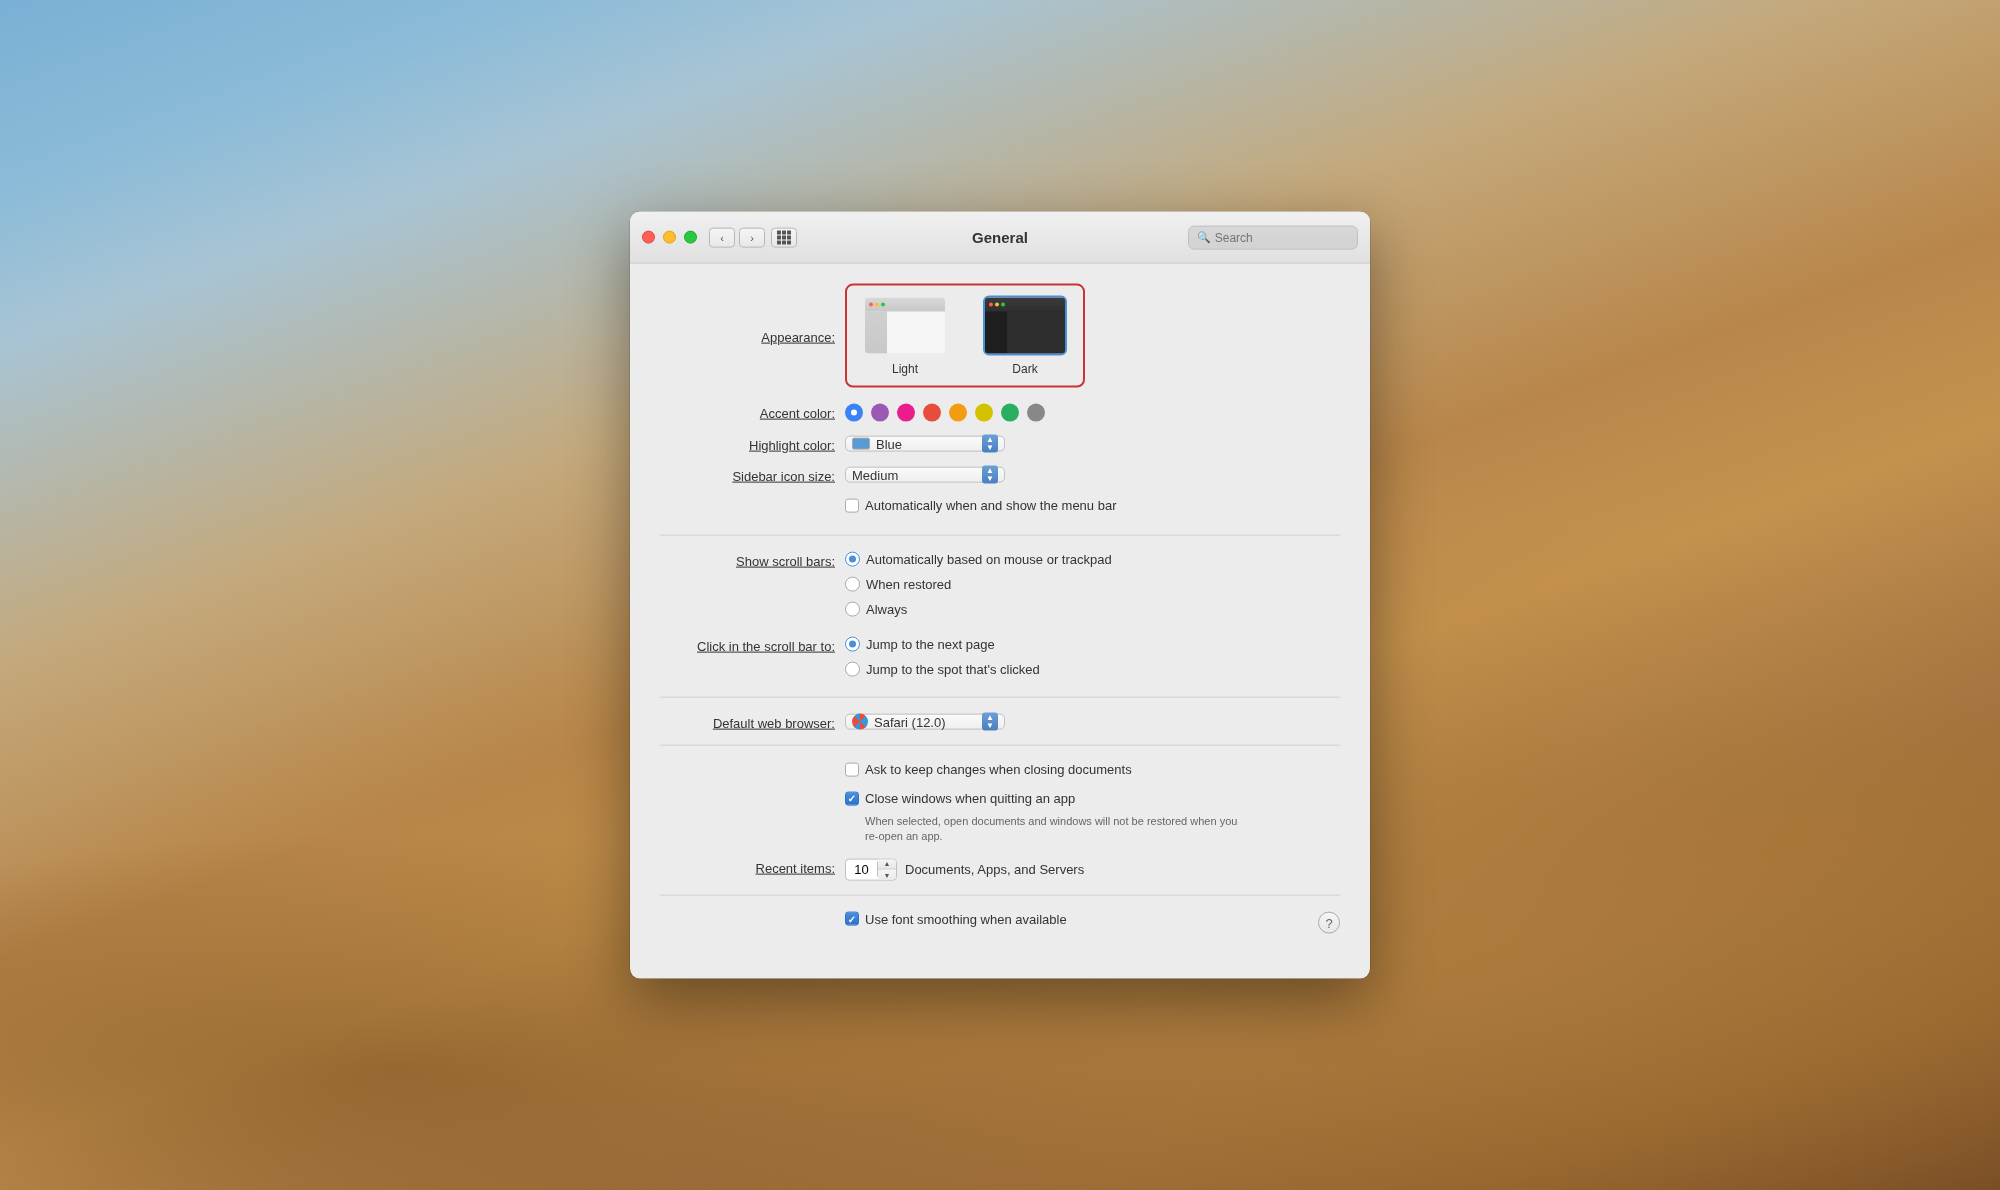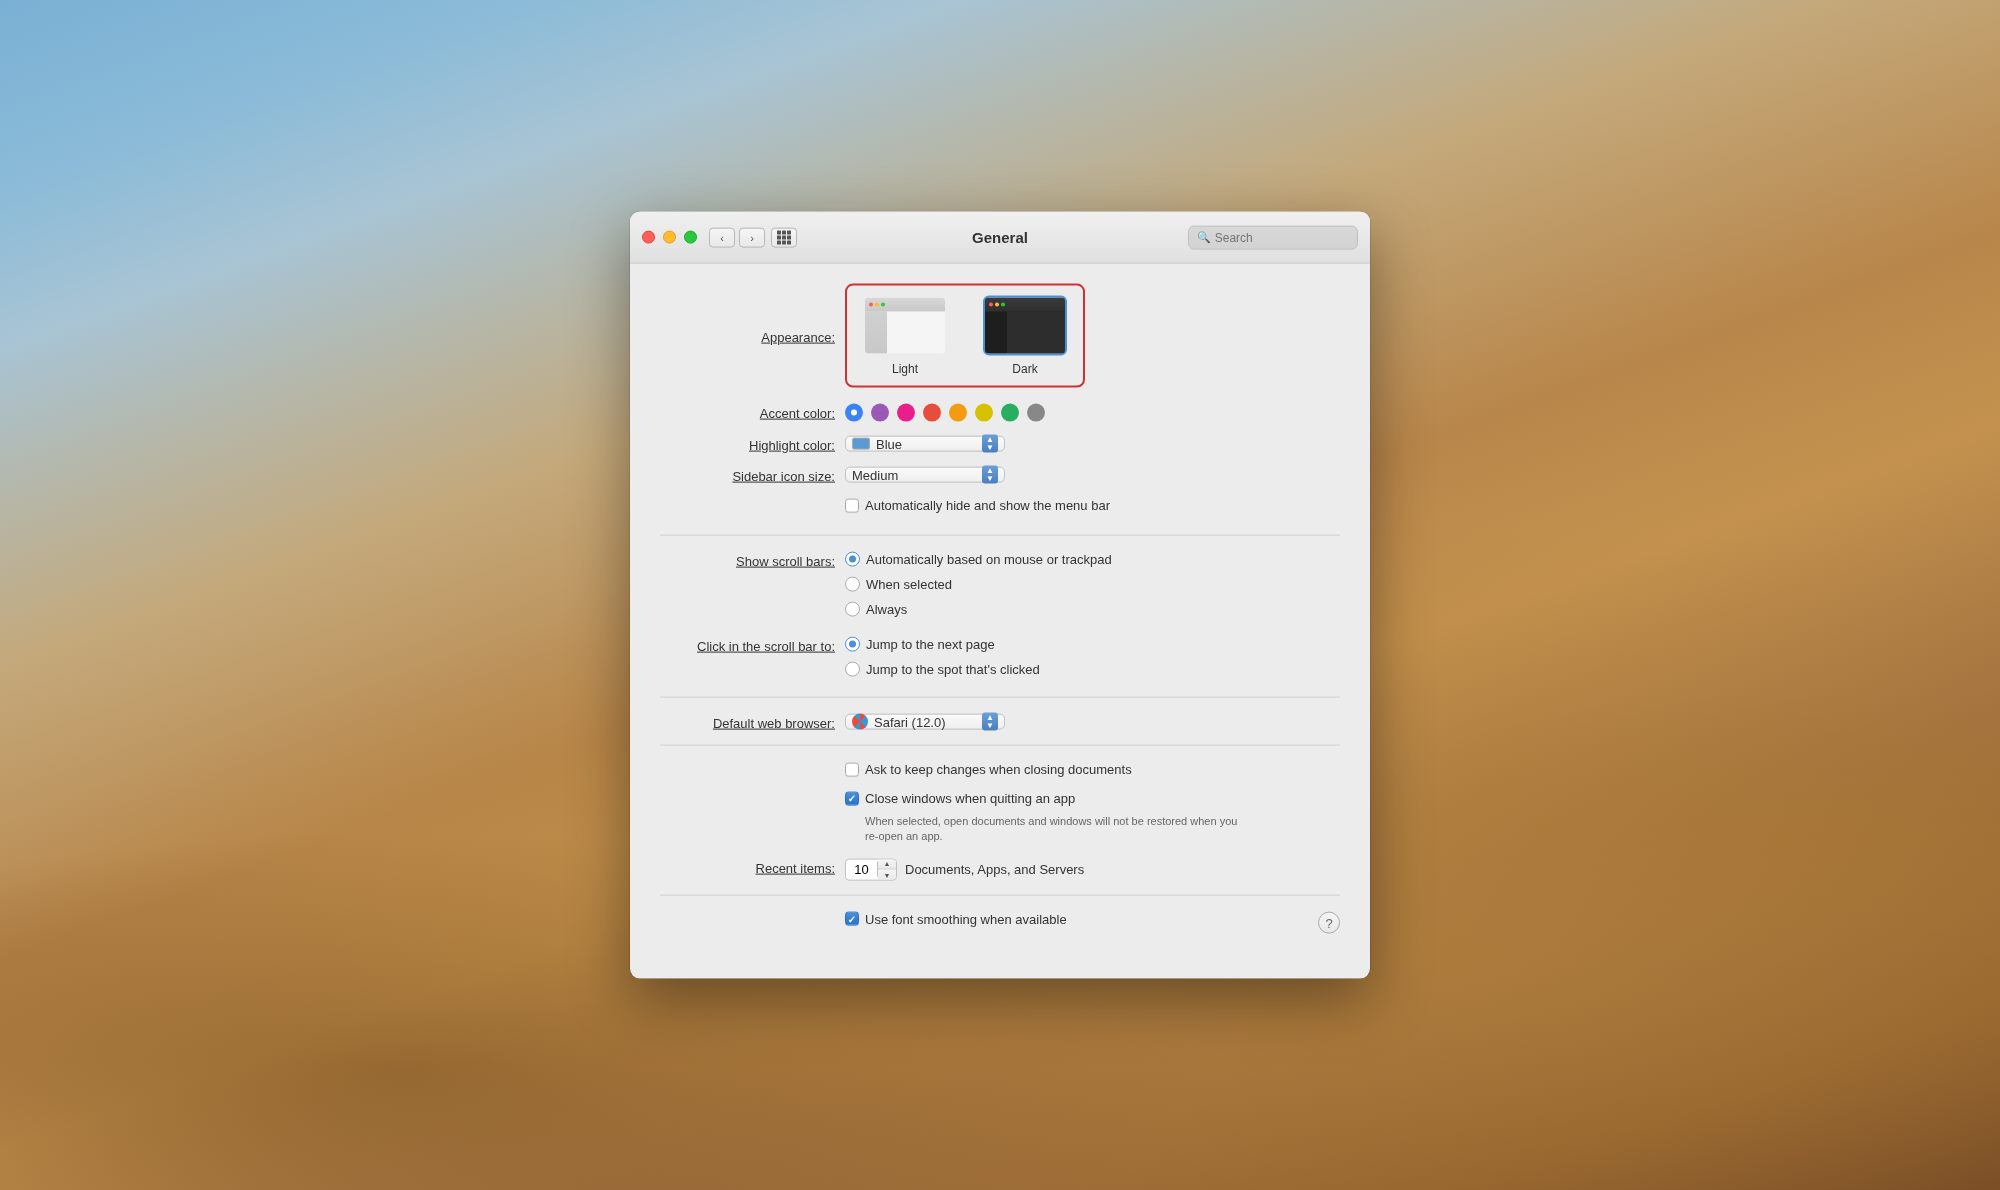--- a/index.html
+++ b/index.html
@@ -639,37 +639,37 @@
           </div>
         </div>
       </div>
     </div>
 
     <div class="setting-row">
       <div class="setting-label"></div>
       <div class="setting-control">
         <div class="checkbox-row">
           <div class="checkbox"></div>
-          <span class="checkbox-label">Automatically hide and show the menu bar</span>
+          <span class="checkbox-label">Automatically when and show the menu bar</span>
         </div>
       </div>
     </div>
 
     <div class="divider"></div>
 
     <div class="setting-row">
       <div class="setting-label">Show scroll bars:</div>
       <div class="setting-control" style="flex-direction:column; align-items:flex-start; gap:4px;">
         <div class="radio-row">
           <div class="radio selected"></div>
           <span class="radio-label">Automatically based on mouse or trackpad</span>
         </div>
         <div class="radio-row">
           <div class="radio"></div>
-          <span class="radio-label">When selected</span>
+          <span class="radio-label">When restored</span>
         </div>
         <div class="radio-row">
           <div class="radio"></div>
           <span class="radio-label">Always</span>
         </div>
       </div>
     </div>
 
     <div class="setting-row">
       <div class="setting-label">Click in the scroll bar to:</div>

